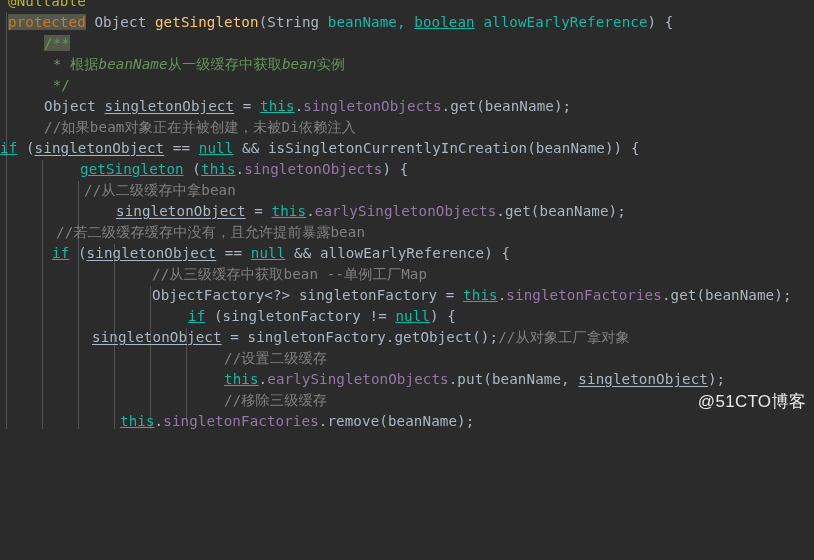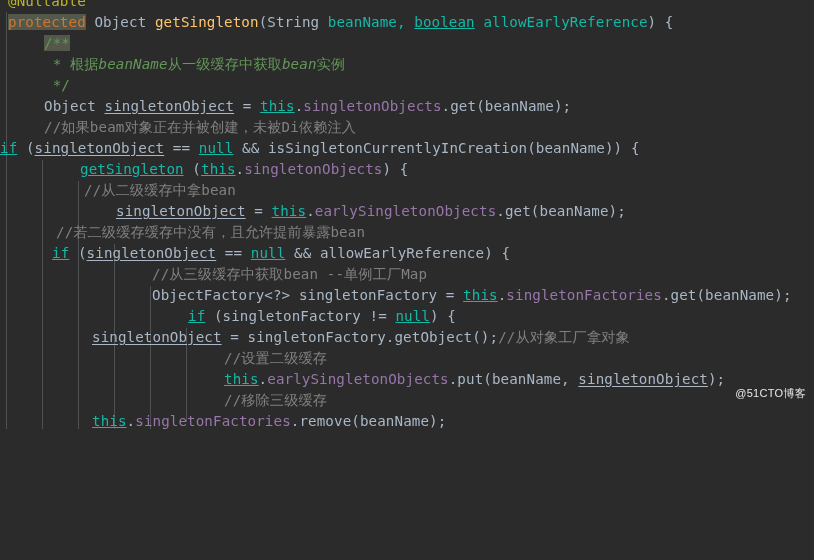--- a/index.html
+++ b/index.html
@@ -70,23 +70,23 @@
   }
   .hldoc {
     background: #53584b;
     color: #629755;
   }
 
   
   #watermark {
     position: absolute;
     right: 8px;
-    bottom: 28px;
+    bottom: 16px;
     font-family: "Liberation Sans", sans-serif;
-    font-size: 11px;
+    font-size: 17px;
     color: #e8e8e8;
     letter-spacing: 0.3px;
     user-select: none;
   }
 </style>
 </head>
 <body>
 
 <div id="editor">
 
@@ -113,21 +113,21 @@
       <div class="line" style="padding-left: 116px;"><span class="local">singletonObject</span><span class="punct"> = </span><span class="kw">this</span><span class="punct">.</span><span class="field">earlySingletonObjects</span><span class="punct">.get(beanName);</span></div>
       <div class="line" style="padding-left: 56px;"><span class="cmt">//若二级缓存缓存中没有，且允许提前暴露bean</span></div>
       <div class="line" style="padding-left: 52px;"><span class="kw">if</span><span class="punct"> (</span><span class="local">singletonObject</span><span class="punct"> == </span><span class="kw">null</span><span class="punct"> &amp;&amp; allowEarlyReference) {</span></div>
       <div class="line" style="padding-left: 152px;"><span class="cmt">//从三级缓存中获取bean --单例工厂Map</span></div>
       <div class="line" style="padding-left: 152px;"><span class="punct">ObjectFactory&lt;?&gt; singletonFactory = </span><span class="kw">this</span><span class="punct">.</span><span class="field">singletonFactories</span><span class="punct">.get(beanName);</span></div>
       <div class="line" style="padding-left: 188px;"><span class="kw">if</span><span class="punct"> (singletonFactory != </span><span class="kw">null</span><span class="punct">) {</span></div>
       <div class="line" style="padding-left: 92px;"><span class="local">singletonObject</span><span class="punct"> = singletonFactory.getObject();</span><span class="cmt">//从对象工厂拿对象</span></div>
       <div class="line" style="padding-left: 224px;"><span class="cmt">//设置二级缓存</span></div>
       <div class="line" style="padding-left: 224px;"><span class="kw">this</span><span class="punct">.</span><span class="field">earlySingletonObjects</span><span class="punct">.put(beanName, </span><span class="local">singletonObject</span><span class="punct">);</span></div>
       <div class="line" style="padding-left: 224px;"><span class="cmt">//移除三级缓存</span></div>
-      <div class="line" style="padding-left: 92px;"><span class="kw">this</span><span class="punct">.</span><span class="field">singletonFactories</span><span class="punct">.remove(beanName);</span></div>
+      <div class="line" style="padding-left: 120px;"><span class="kw">this</span><span class="punct">.</span><span class="field">singletonFactories</span><span class="punct">.remove(beanName);</span></div>
       <div class="line" style="padding-left: 188px;"><span class="brace">}</span></div>
       <div class="line" style="padding-left: 152px;"><span class="brace">}</span></div>
       <div class="line" style="padding-left: 116px;"><span class="brace">}</span></div>
       <div class="line" style="padding-left: 80px;"><span class="brace">}</span></div>
       <div class="line" style="padding-left: 44px;"><span class="kw">return</span><span class="punct"> </span><span class="local">singletonObject</span><span class="punct">;</span></div>
       <div class="line" style="padding-left: 8px;"><span class="brace">}</span></div>
     </div>
 
   <div id="watermark">@51CTO博客</div>
 

